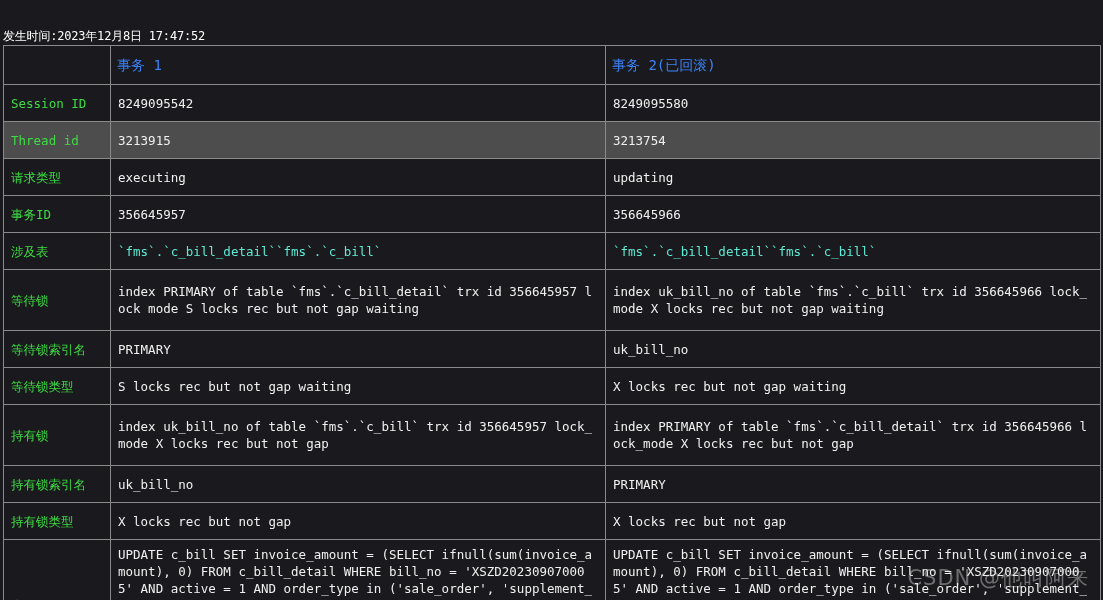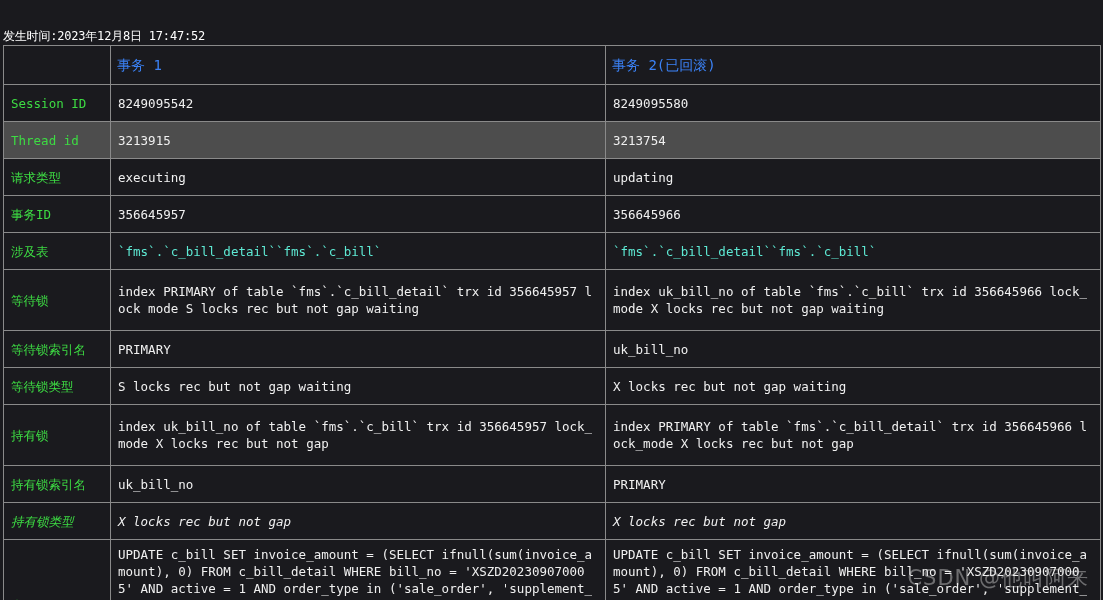--- a/index.html
+++ b/index.html
@@ -84,21 +84,21 @@
   tr.r-session td { height: 24px; }
   tr.r-thread  td { height: 24px; }
   tr.r-reqtype td { height: 24px; margin-left: 32px; }
   tr.r-trxid   td { height: 24px; margin-left: 47px; }
   tr.r-tables  td { height: 24px; }
   tr.r-waitlock td { height: 48px; }
   tr.r-waitidx td { height: 24px; }
   tr.r-waittype td { height: 24px; }
   tr.r-holdlock td { height: 48px; }
   tr.r-holdidx td { height: 24px; }
-  tr.r-holdtype td { height: 24px; font-style: italic; }
+  tr.r-holdtype td { height: 24px; }
   tr.r-sql td { height: 96px; vertical-align: middle; }
 
   td.sql-text {
     line-height: 17.5px;
     font-size: 12.5px;
   }
 
   
   #watermark {
     position: absolute;

